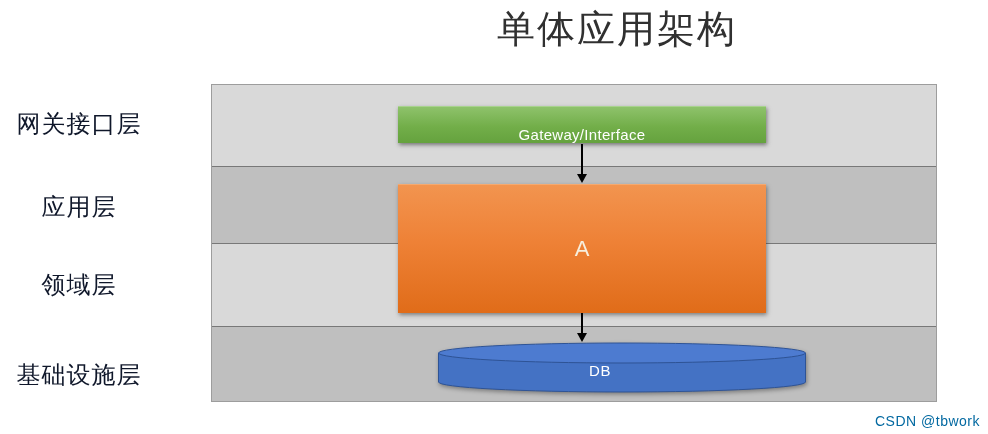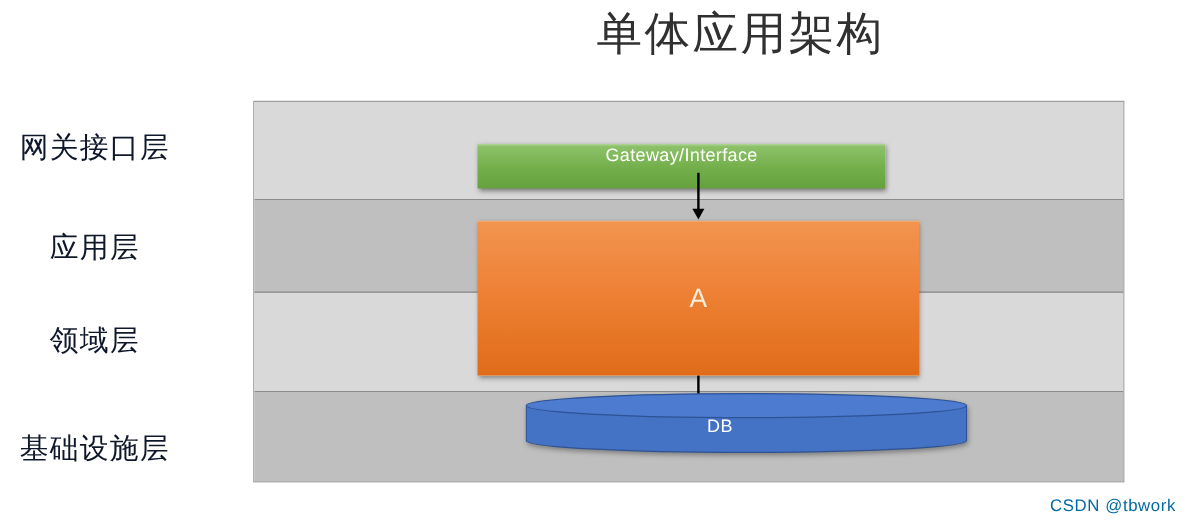--- a/index.html
+++ b/index.html
@@ -58,29 +58,29 @@
   .band.dark  { background: #bfbfbf; }
   .band.b1 { height: 82px; border-bottom: 1px solid #787878; }
   .band.b2 { height: 77px; border-bottom: 1px solid #787878; }
   .band.b3 { height: 83px; border-bottom: 1px solid #787878; }
   .band.b4 { height: 74px; }
 
   
   .gateway-box {
     position: absolute;
     left: 398px;
-    top: 120px;
-    width: 340px;
+    top: 106px;
+    width: 368px;
     height: 37px;
     box-sizing: border-box;
     background: linear-gradient(180deg, #8ec26b 0%, #72ae49 55%, #65a23e 100%);
     border-top: 1px solid #a8d38d;
     box-shadow: 1px 2px 4px rgba(40,40,40,0.55);
     display: flex;
-    align-items: flex-start;
+    align-items: flex-end;
     justify-content: center;
   }
   .gateway-box .node-text {
     color: #ffffff;
     font-size: 15px;
     font-weight: 300;
     letter-spacing: 0.3px;
   }
 
   
@@ -101,21 +101,21 @@
   .app-box .node-text {
     color: #f7eedd;
     font-size: 22px;
     font-weight: 300;
   }
 
   
   .db-cylinder {
     position: absolute;
     left: 398px;
-    top: 327px;
+    top: 342px;
     width: 364px;
     height: 51px;
     padding-left: 40px;
   }
   .db-cylinder svg { display: block; filter: drop-shadow(1px 2px 2px rgba(0,0,0,0.35)); }
   .db-cylinder .cyl-ellipse { fill: #4d7bd0; stroke: #2e5395; stroke-width: 1; }
   .db-cylinder .cyl-body    { stroke: #2e5395; stroke-width: 1; }
   .db-label {
     position: absolute;
     left: 0;

